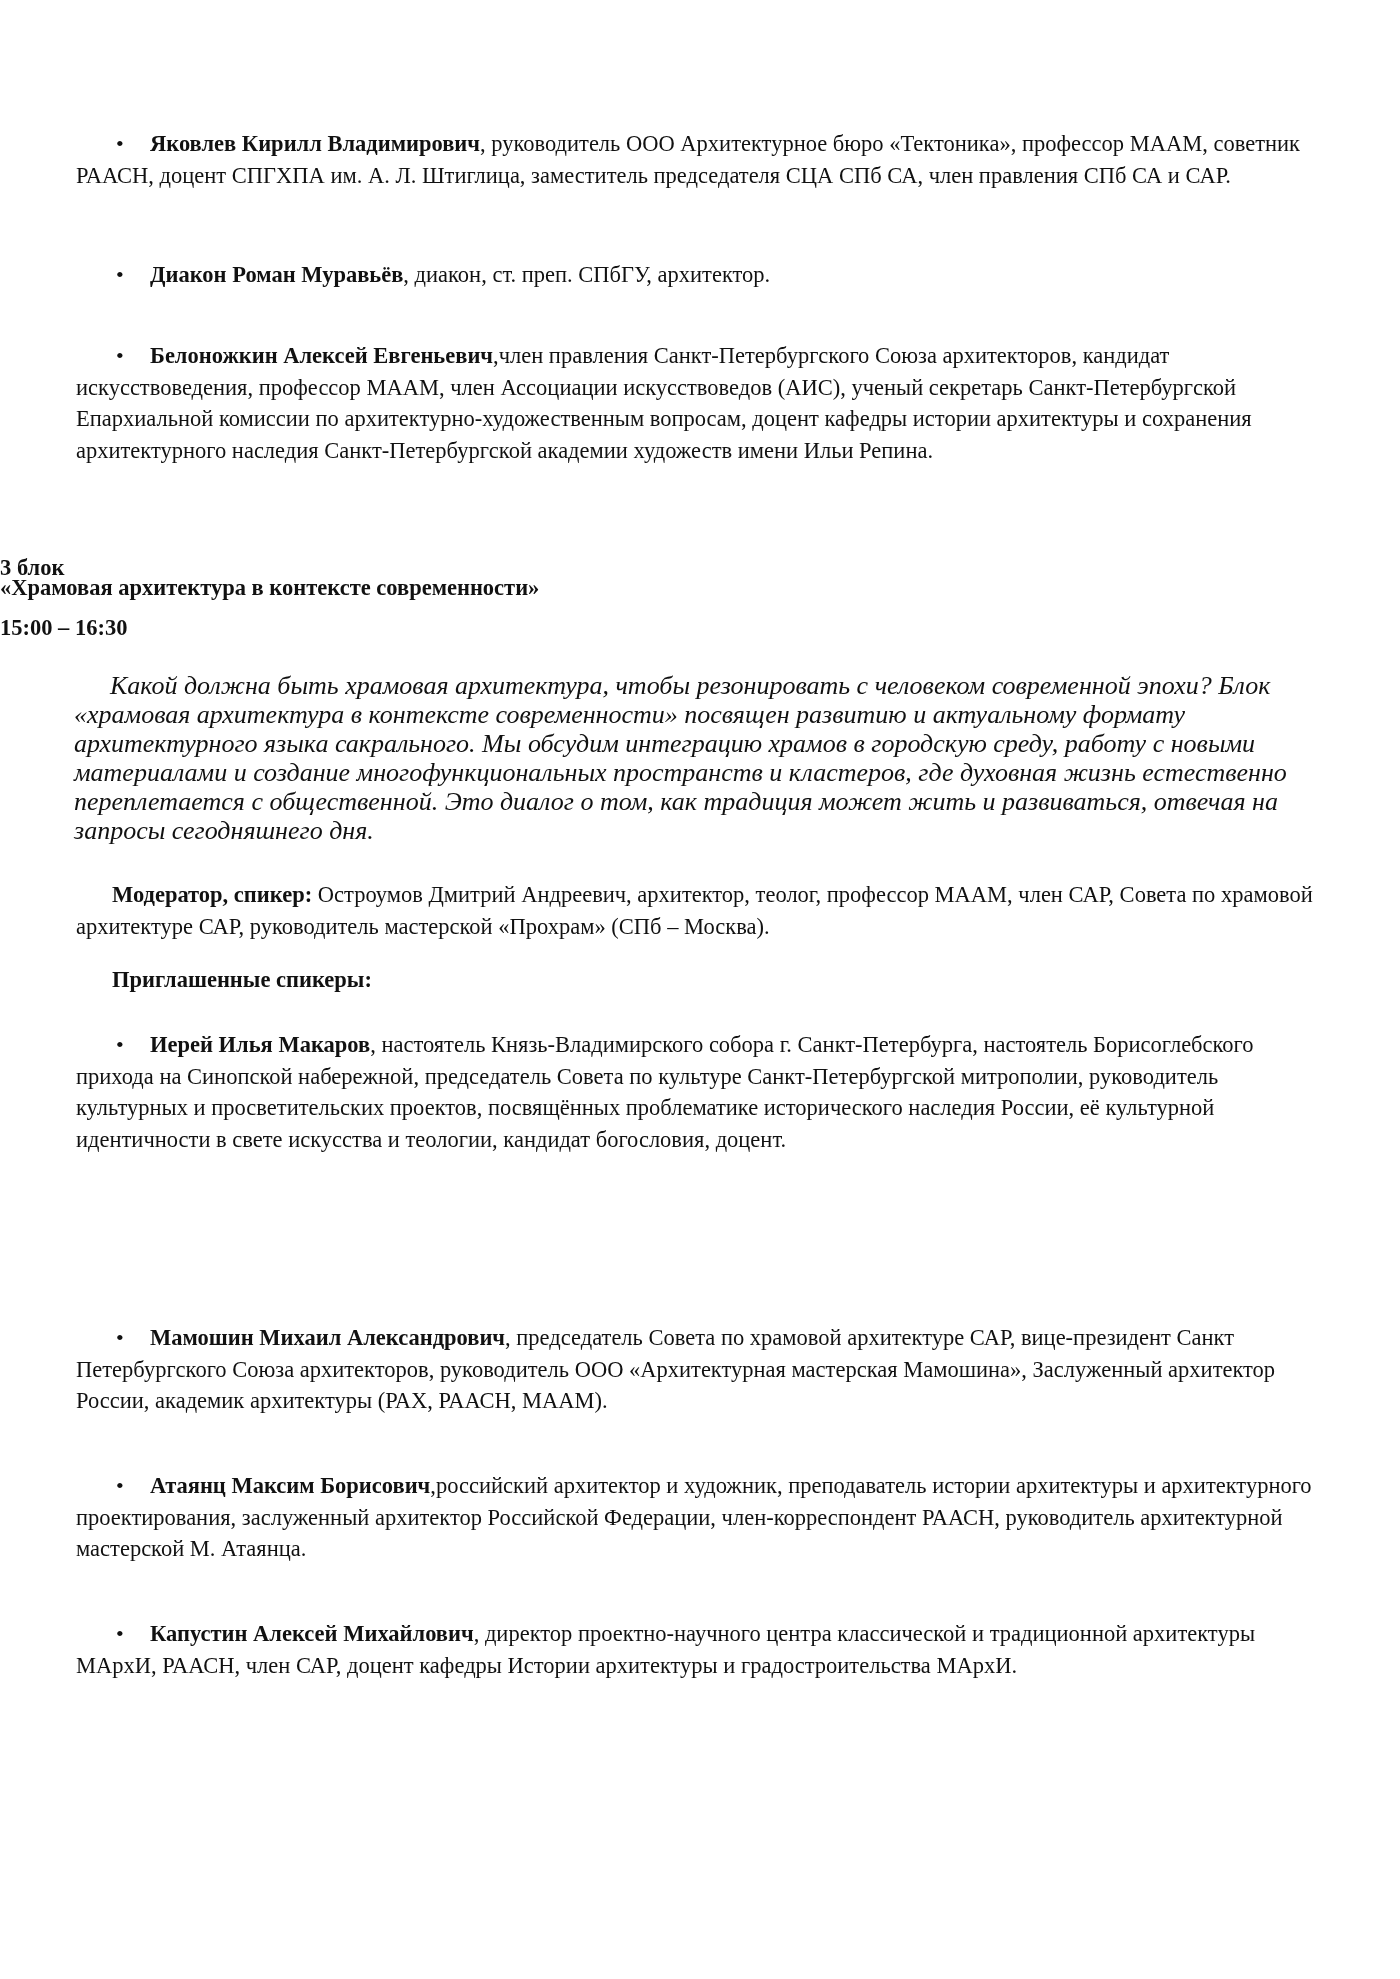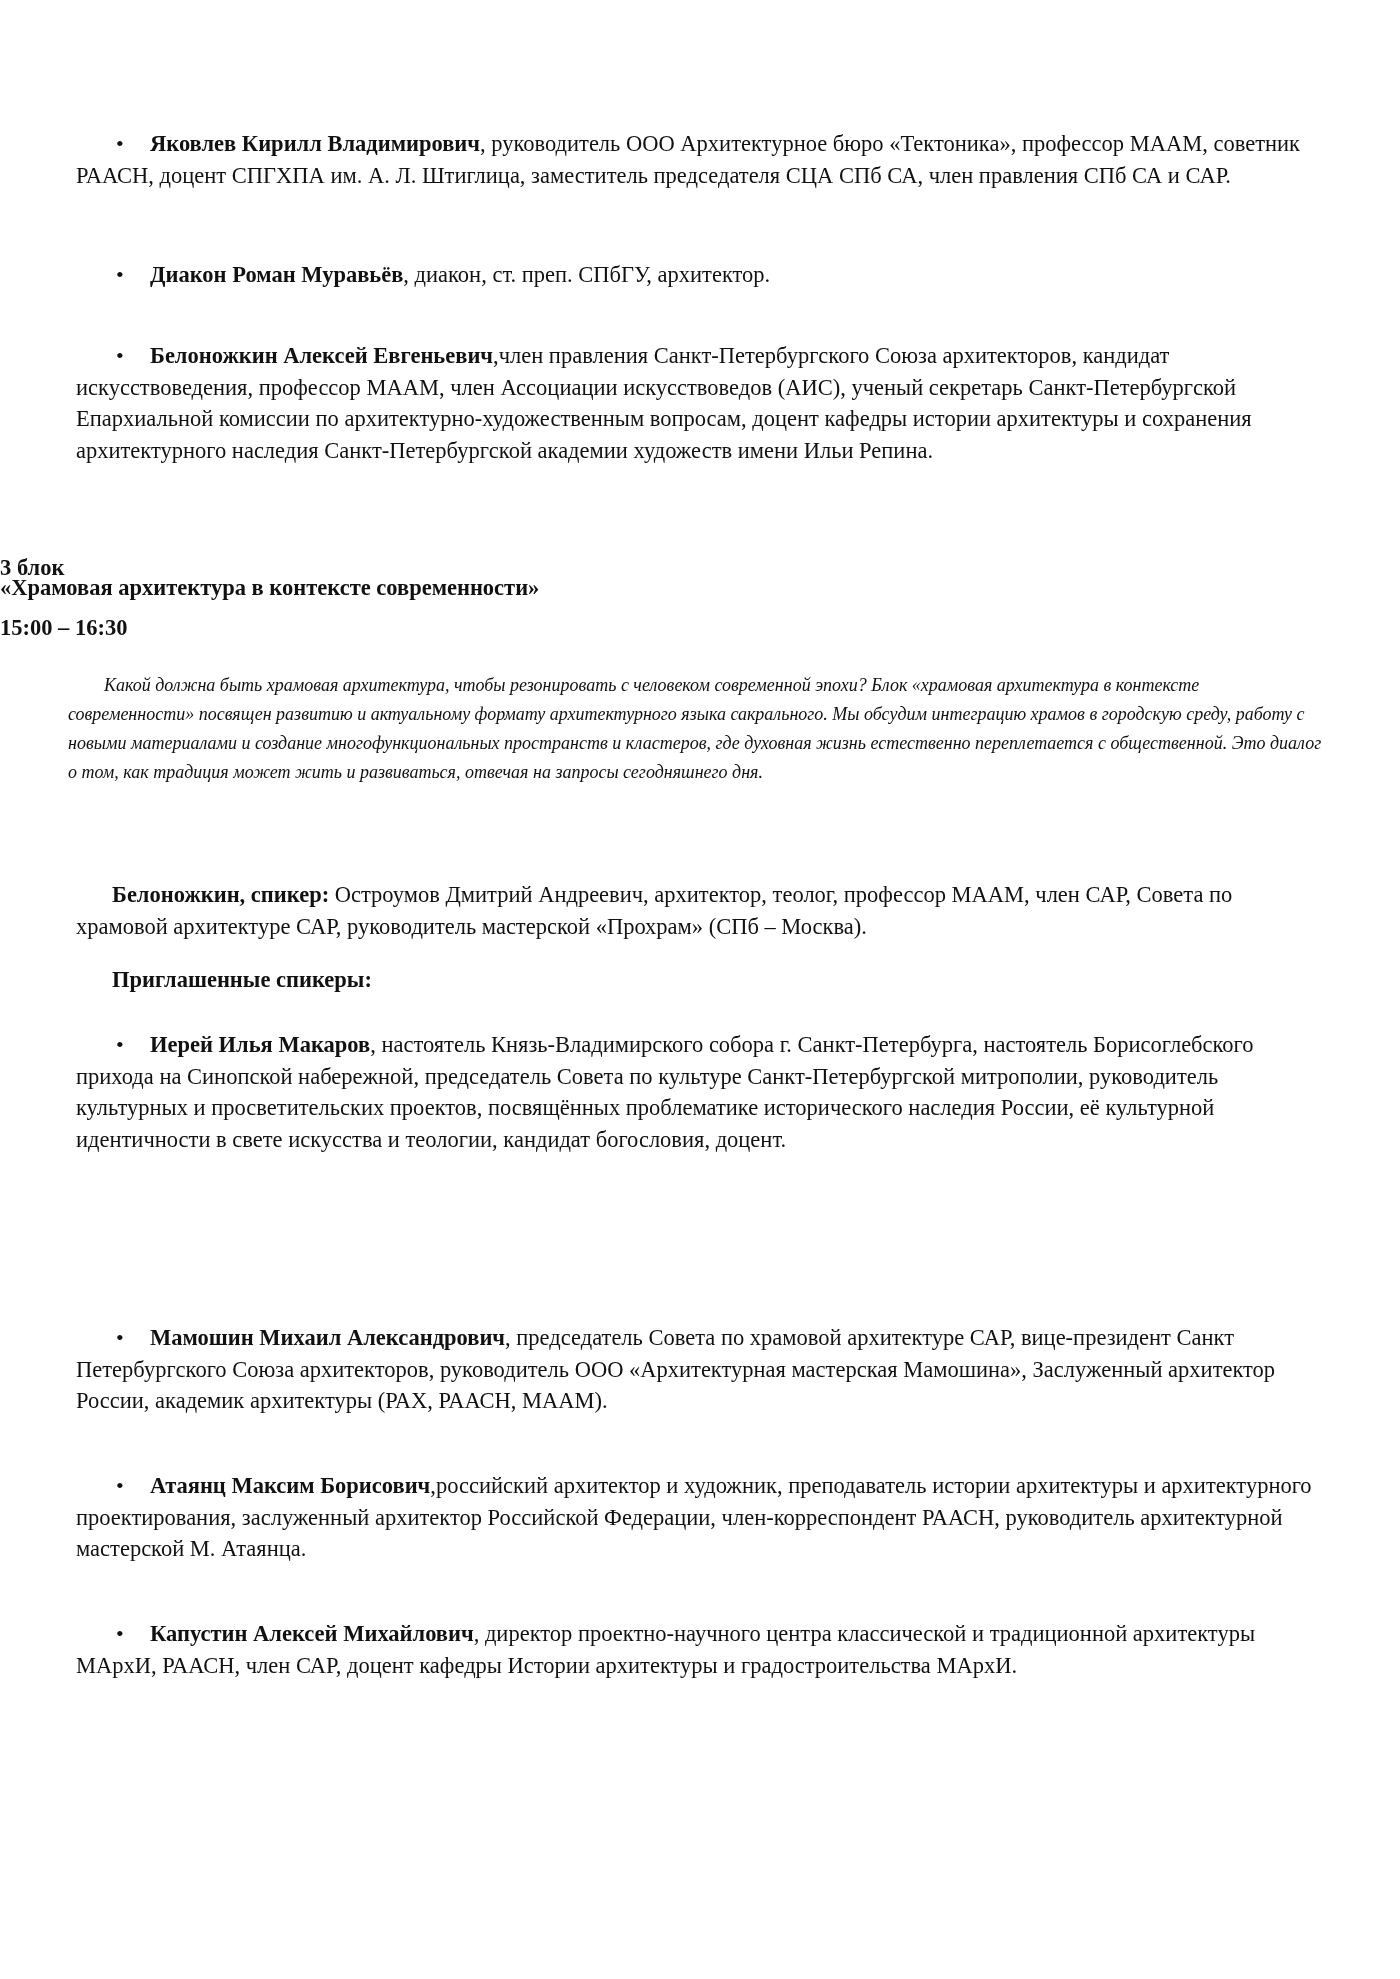--- a/index.html
+++ b/index.html
@@ -5,21 +5,21 @@
     html, body { margin: 0; padding: 0; background: #ffffff; }
     body { width: 1400px; height: 1979px; position: relative; overflow: hidden;
       font-family: "Liberation Serif", "DejaVu Serif", serif; color: #111; }
     .page { position: absolute; left: 0; top: 0; width: 1148px; height: 1979px; }
     .para { position: absolute; left: 76px; width: 1250px; font-size: 22.5px; line-height: 31.5px; }
     .bullet-item { text-indent: 40px; }
     .bullet { display: inline-block; width: 34px; text-indent: 0; }
     .bullet::before { content: "\2022"; font-size: 22px; }
     b { font-weight: bold; }
     .center { position: absolute; left: 0; width: 1400px; text-align: left; font-size: 22.5px; line-height: 30px; }
-    .desc { position: absolute; left: 68px; width: 1260px; font-style: italic; font-size: 18px; line-height: 29px; text-indent: 36px; }
+    .desc { position: absolute; left: 74px; width: 1260px; font-style: italic; font-size: 26px; line-height: 29px; text-indent: 36px; }
     .indent { text-indent: 36px; }
   </style>
 </head>
 <body>
 
 <div class="page">
 
   <div class="para bullet-item" style="top:128px">
     <span class="bullet"></span><b>Яковлев Кирилл Владимирович</b><span>, </span><span>руководитель ООО Архитектурное бюро «Тектоника», профессор МААМ, советник РААСН, доцент СПГХПА им. А. Л. Штиглица, заместитель председателя СЦА СПб СА, член правления СПб СА и САР.</span>
   </div>
@@ -32,21 +32,21 @@
     <span class="bullet"></span><b>Белоножкин Алексей Евгеньевич</b><span>,</span><span>член правления Санкт-Петербургского Союза архитекторов, кандидат искусствоведения, профессор МААМ, член Ассоциации искусствоведов (АИС), ученый секретарь Санкт-Петербургской Епархиальной комиссии по архитектурно-художественным вопросам, доцент кафедры истории архитектуры и сохранения архитектурного наследия Санкт-Петербургской академии художеств имени Ильи Репина.</span>
   </div>
 
   <div class="center" style="top:553px; font-weight:bold;">3 блок</div>
   <div class="center" style="top:573px; font-weight:bold;">«Храмовая архитектура в контексте современности»</div>
   <div class="center" style="top:613px;font-weight:bold;">15:00 – 16:30</div>
 
   <div class="desc" style="top:671px">Какой должна быть храмовая архитектура, чтобы резонировать с человеком современной эпохи? Блок «храмовая архитектура в контексте современности» посвящен развитию и актуальному формату архитектурного языка сакрального. Мы обсудим интеграцию храмов в городскую среду, работу с новыми материалами и создание многофункциональных пространств и кластеров, где духовная жизнь естественно переплетается с общественной. Это диалог о том, как традиция может жить и развиваться, отвечая на запросы сегодняшнего дня.</div>
 
   <div class="para indent" style="top:879px">
-    <b>Белоножкин, спикер:</b><span> Остроумов Дмитрий Андреевич, архитектор, теолог, профессор МААМ, член САР, Совета по храмовой архитектуре САР, руководитель мастерской «Прохрам» (СПб – Москва).</span>
+    <b>Модератор, спикер:</b><span> Остроумов Дмитрий Андреевич, архитектор, теолог, профессор МААМ, член САР, Совета по храмовой архитектуре САР, руководитель мастерской «Прохрам» (СПб – Москва).</span>
   </div>
 
   <div class="para indent" style="top:964px; font-weight:bold;">Приглашенные спикеры:</div>
 
   <div class="para bullet-item" style="top:1029px">
     <span class="bullet"></span><b>Иерей Илья Макаров</b><span>, </span><span>настоятель Князь-Владимирского собора г. Санкт-Петербурга, настоятель Борисоглебского прихода на Синопской набережной, председатель Совета по культуре Санкт-Петербургской митрополии, руководитель культурных и просветительских проектов, посвящённых проблематике исторического наследия России, её культурной идентичности в свете искусства и теологии, кандидат богословия, доцент.</span>
   </div>
 
 
   <div class="para bullet-item" style="top:1322px">

